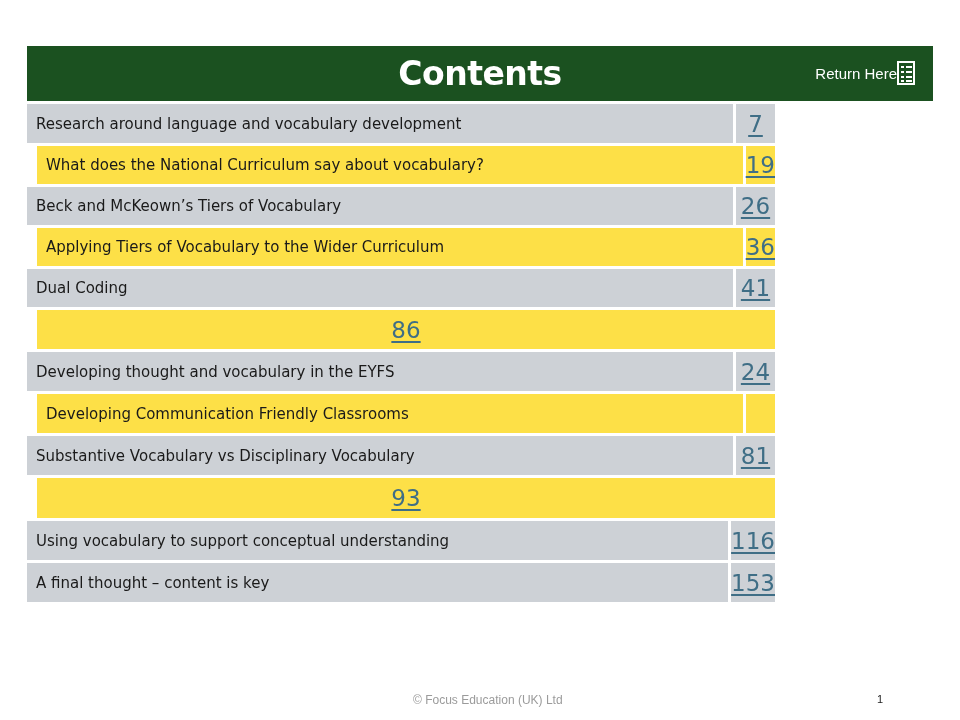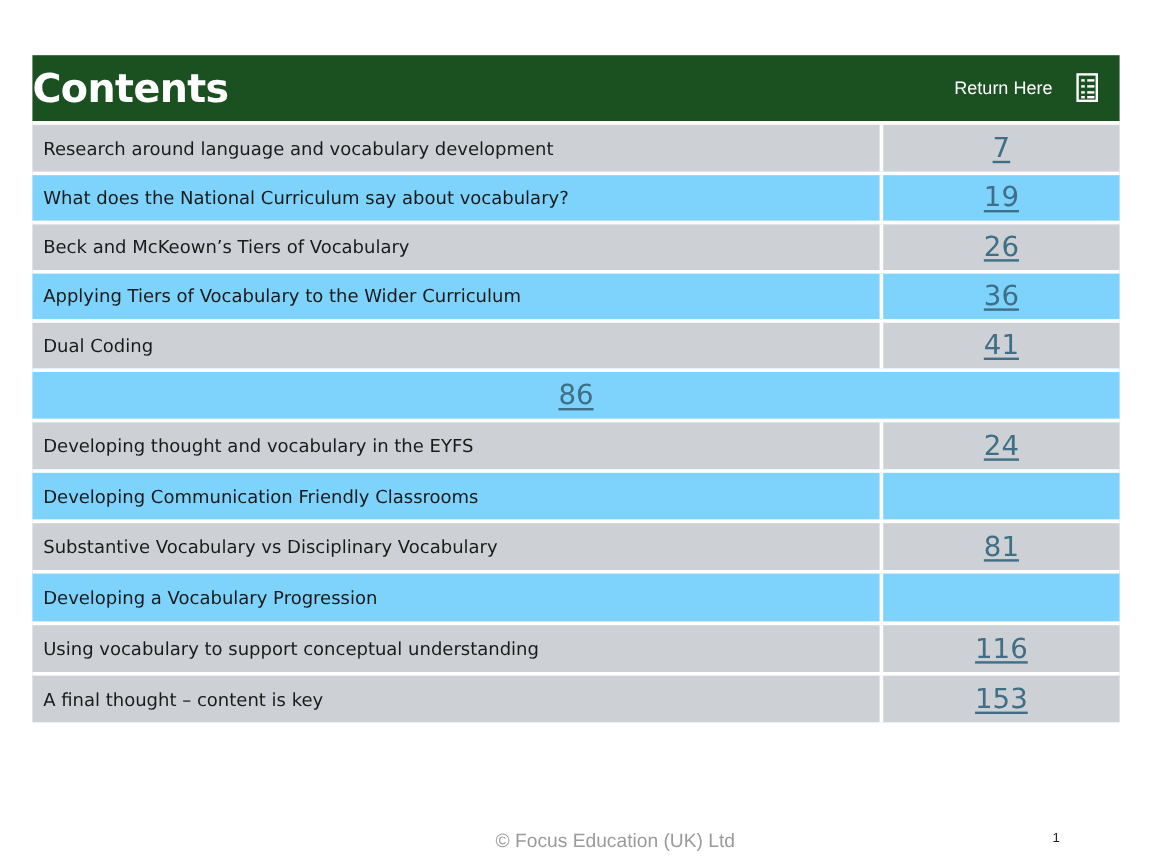--- a/index.html
+++ b/index.html
@@ -1,33 +1,33 @@
 <!DOCTYPE html>
 <html><head>
 <meta charset="utf-8">
 <style>
   html, body { margin:0; padding:0; }
   body { width:960px; height:720px; background:#ffffff; position:relative; overflow:hidden;
          font-family:"Liberation Sans", sans-serif; }
   .header { position:absolute; left:27px; top:46px; width:906px; height:55px; background:#1b5120; }
-  .header .title { position:absolute; left:0; width:906px; top:0; height:55px; line-height:55px; text-align:left;
+  .header .title { position:absolute; left:0; width:906px; top:0; height:55px; line-height:55px; text-align:center;
                    color:#ffffff; font-weight:bold; font-size:33px; font-family:"DejaVu Sans", sans-serif; letter-spacing:-0.5px; }
-  .return { position:absolute; right:18px; top:12px; height:30px; display:flex; align-items:center; gap:20px; cursor:pointer; }
+  .return { position:absolute; right:18px; top:12px; height:30px; display:flex; align-items:center; gap:0; cursor:pointer; }
   .return .lbl { color:#ffffff; font-size:15px; }
   .return .icon { width:18px; height:24px; border:2px solid #fff; box-sizing:border-box; position:relative; }
   .return .icon i { position:absolute; left:2px; height:2px; background:#fff; }
-  .table { position:absolute; left:27px; top:101px; width:906px; }
+  .table { position:absolute; left:27px; top:101px; width:748px; }
   .row { display:flex; border-top:3px solid #ffffff; box-sizing:border-box; }
   .row.odd { background:#cdd1d6; }
-  .row.even { background:#7dd3fc; }
+  .row.even { background:#fde047;margin-left:10px; }
   .row .c1 { width:709px; padding:0 9px; box-sizing:border-box; display:flex; align-items:center;
              font-size:16.5px; color:#1a1a1a; line-height:24px; border-right:3px solid #ffffff; font-family:"DejaVu Sans", sans-serif; font-size:15px; }
   .row .c2 { flex:1; display:flex; align-items:center; justify-content:center; }
   .row .c2 a { color:#3f6e86; font-size:23px; text-decoration:underline; text-underline-offset:3px; font-family:"DejaVu Sans", sans-serif; cursor:pointer; }
-  .footer { position:absolute; top:693px; left:413px; font-size:16px; color:#9b9b9b; }
+  .footer { position:absolute; top:693px; left:413px; font-size:12px; color:#9b9b9b; }
   .pagenum { position:absolute; top:693px; left:877px; font-size:11px; color:#222; }
 </style>
 </head>
 <body>
 
 <div class="header">
   <div class="title">Contents</div>
   <div class="return">
     <span class="lbl">Return Here</span>
     <span class="icon">
@@ -88,21 +88,23 @@
   <div class="row even" style="height:42px">
     <div class="c1">Developing Communication Friendly Classrooms</div>
   </div>
   <div class="row odd" style="height:42px">
     <div class="c1">Substantive Vocabulary vs Disciplinary Vocabulary</div>
     <div class="c2">
         <a>81</a>
       </div>
   </div>
   <div class="row even" style="height:43px">
-    <div class="c1">Developing a Vocabulary Progression</div>
+    <div class="c2">
+        <a>93</a>
+      </div>
   </div>
   <div class="row odd" style="height:42px">
     <div class="c1">Using vocabulary to support conceptual understanding</div>
     <div class="c2">
         <a>116</a>
       </div>
   </div>
   <div class="row odd" style="height:42px">
     <div class="c1">A final thought – content is key</div>
     <div class="c2">

